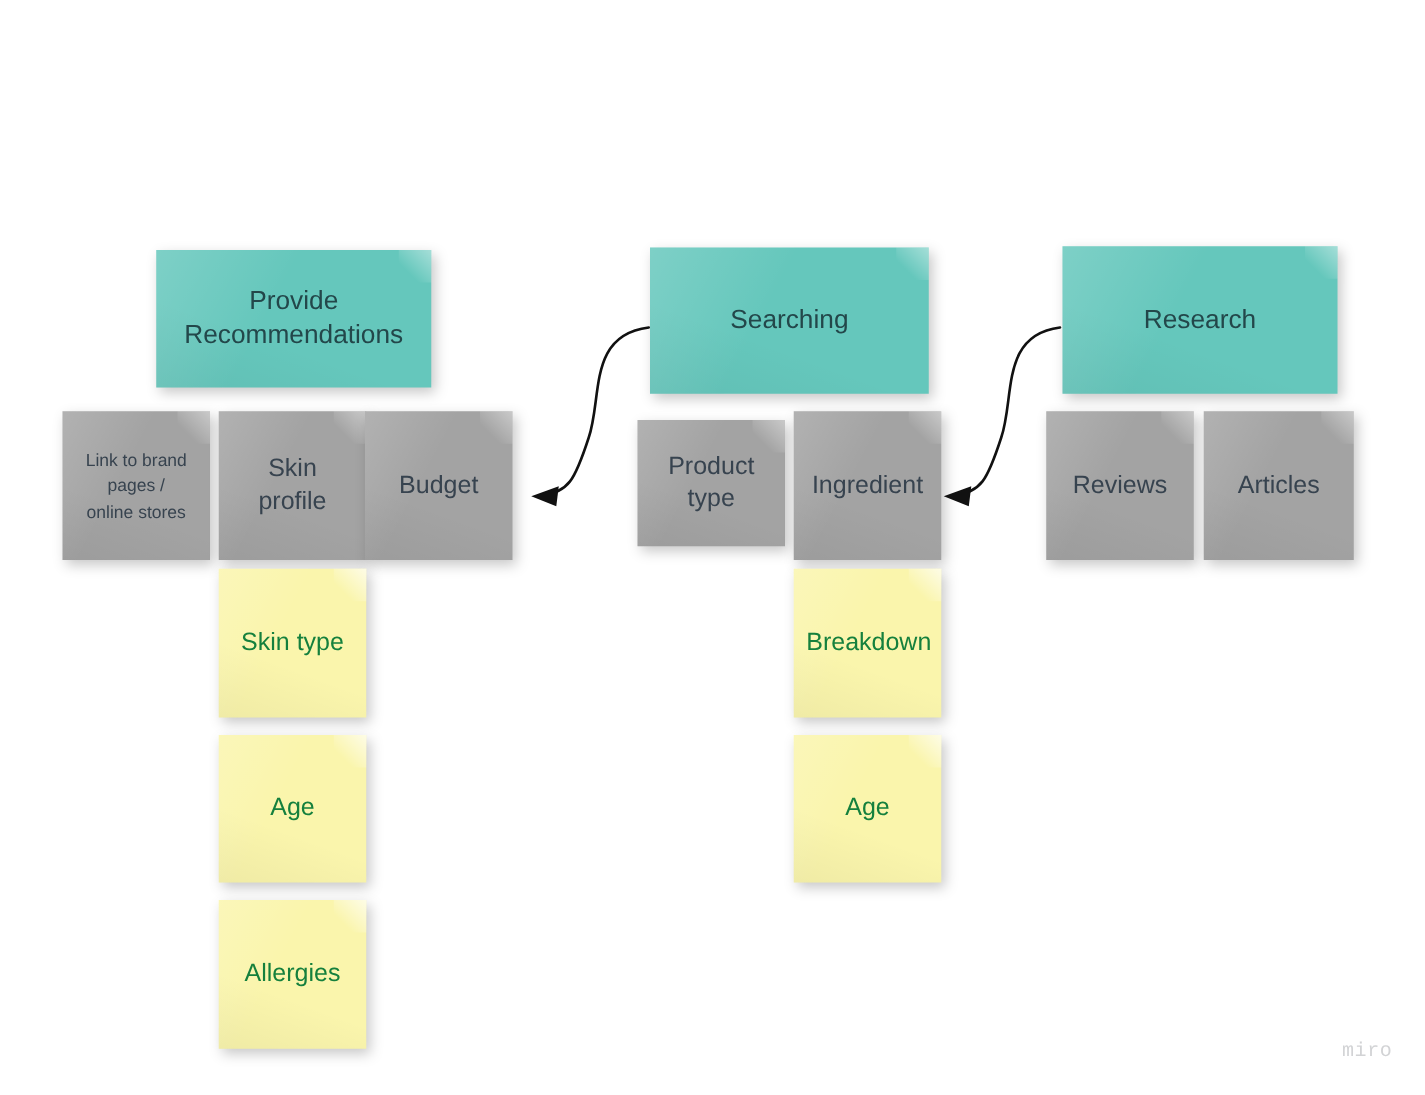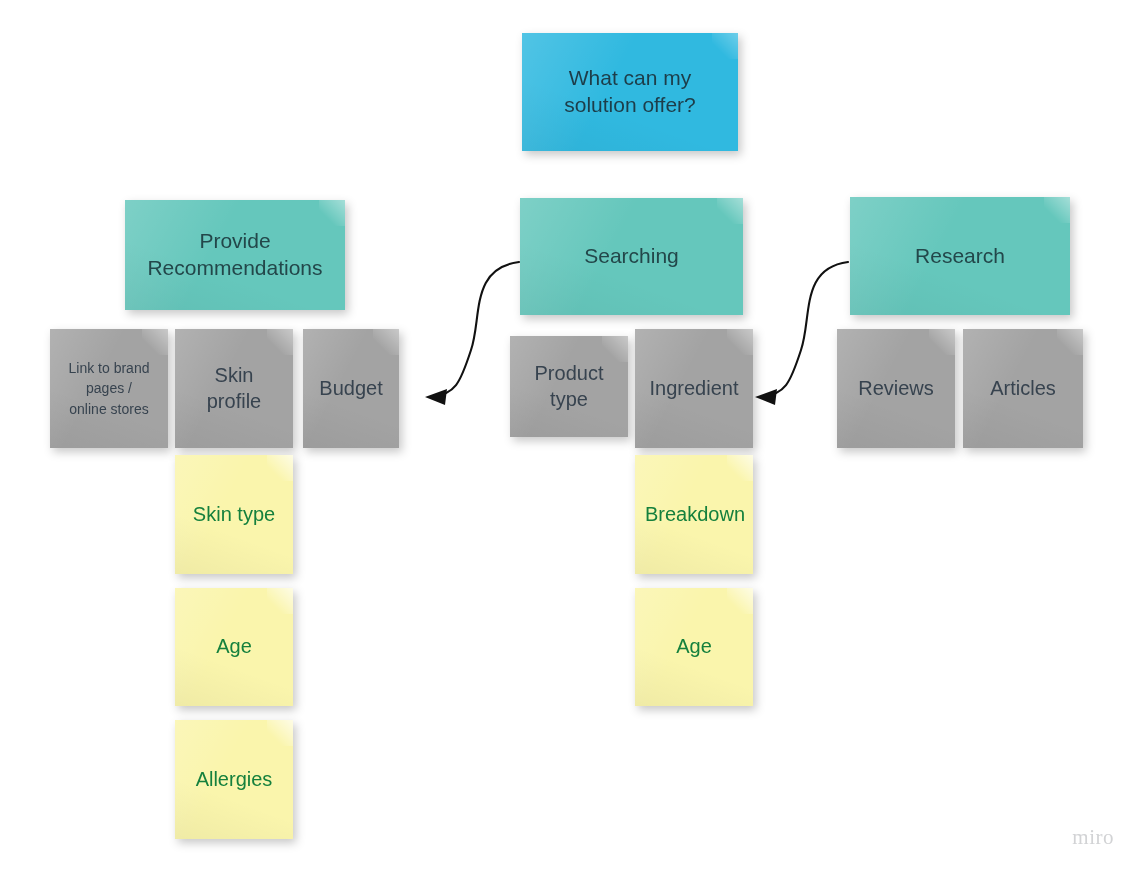--- a/index.html
+++ b/index.html
@@ -94,37 +94,33 @@
     stroke-width: 2.1;
     stroke-linecap: round;
   }
   #connectors polygon.head { fill: #111111; }
 
   
   #miro-watermark {
     position: absolute;
     right: 26px;
     bottom: 26px;
-    font-size: 21px;
+    font-size: 16px;
     letter-spacing: 0.5px;
     color: #D2D3D5;
-    font-family: Liberation Serif, serif;
+    font-family: Liberation Mono, monospace;
     user-select: none;
     z-index: 30;
   }
 </style>
 </head>
 <body>
 
 <div id="board">
 
-  <div class="note cyan wide" id="root-note" style="left: 522px; top: 33px; width: 216px; height: 118px;">
-    <span class="txt">What can my
-solution offer?</span>
-  </div>
 
   <div id="categories-layer">
       <div class="note teal wide" style="left: 125px; top: 200px; width: 220px; height: 110px;">
         <span class="txt">Provide
 Recommendations</span>
       </div>
       <div class="note teal wide" style="left: 520px; top: 198px; width: 223px; height: 117px;">
         <span class="txt">Searching</span>
       </div>
       <div class="note teal wide" style="left: 850px; top: 197px; width: 220px; height: 118px;">
@@ -135,21 +131,21 @@
   <div id="notes-layer">
       <div class="note blue sq small-text" style="left: 50px; top: 329px; width: 118px; height: 119px;">
         <span class="txt">Link to brand
 pages /
 online stores</span>
       </div>
       <div class="note blue sq" style="left: 175px; top: 329px; width: 118px; height: 119px;">
         <span class="txt">Skin
 profile</span>
       </div>
-      <div class="note blue sq" style="left: 303px; top: 329px; width: 96px; height: 119px;">
+      <div class="note blue sq" style="left: 292px; top: 329px; width: 118px; height: 119px;">
         <span class="txt">Budget</span>
       </div>
       <div class="note blue sq" style="left: 510px; top: 336px; width: 118px; height: 101px;">
         <span class="txt">Product
 type</span>
       </div>
       <div class="note blue sq" style="left: 635px; top: 329px; width: 118px; height: 119px;">
         <span class="txt">Ingredient</span>
       </div>
       <div class="note blue sq" style="left: 837px; top: 329px; width: 118px; height: 119px;">

